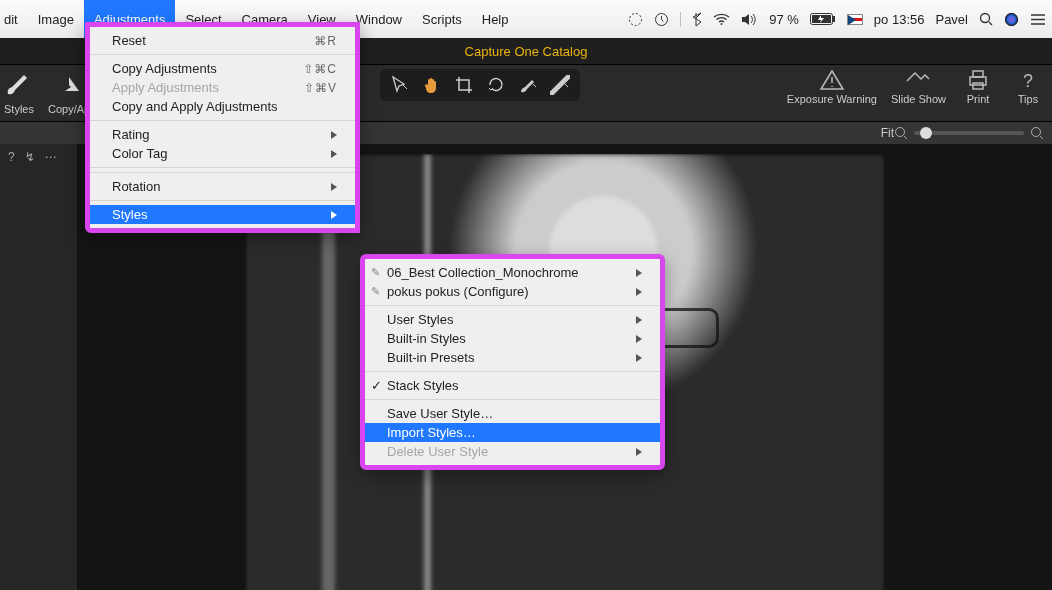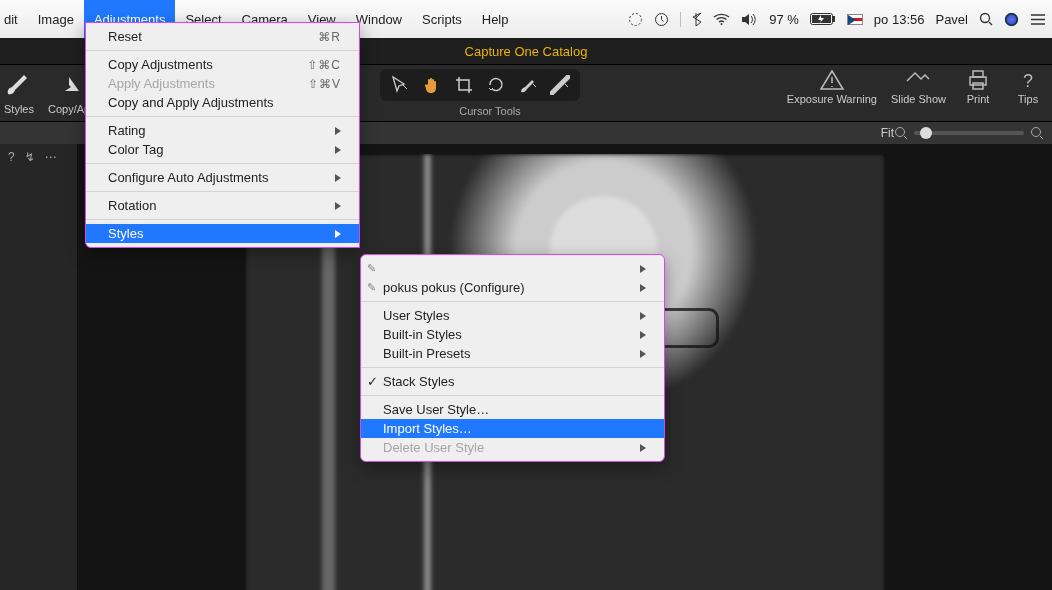--- a/index.html
+++ b/index.html
@@ -57,21 +57,21 @@
   }
   .photo-wrap .glasses { position:absolute; left:46%; top:32%; width:180px; height:36px; opacity:.75;}
   .photo-wrap .glasses::before, .photo-wrap .glasses::after {
     content:""; position:absolute; top:0; width:72px; height:34px; border:3px solid #111; border-radius:10px;
   }
   .photo-wrap .glasses::before { left:0; }
   .photo-wrap .glasses::after { right:0; }
 
   
   .dropdown, .submenu { position:absolute; background:#efefef; color:#222; font-size:13px;
-    border:1px solid #d946ef; border-radius:0 0 6px 6px; box-shadow:0 6px 18px rgba(0,0,0,.35);
+    border:5px solid #d946ef; border-radius:0 0 6px 6px; box-shadow:0 6px 18px rgba(0,0,0,.35);
     padding:4px 0; }
   .dropdown { left:85px; top:22px; width:275px; border-radius:0 0 0 6px; }
   .menuitem { display:flex; align-items:center; height:19px; padding:0 18px 0 22px; position:relative; }
   .menuitem.disabled { color:#a5a5a5; }
   .menuitem.sel { background:#1f78ff; color:#fff; }
   .menuitem .shortcut { margin-left:auto; color:#666; font-size:12px; letter-spacing:1px; }
   .menu-sep { height:1px; background:#d4d4d4; margin:4px 0; }
   .checkmark { position:absolute; left:6px; }
 
   .submenu { left:360px; top:254px; width:305px; border-radius:6px; }
@@ -222,21 +222,20 @@
             <path d="M15 9l3 3" stroke="#ccc"></path>
           </svg>
         </span>
       <span>
           <svg width="20" height="20" viewBox="0 0 20 20">
             <path d="M2 18L18 2" stroke="#ccc" stroke-width="5" stroke-linecap="round"></path>
             <path d="M15 9l3 3" stroke="#ccc"></path>
           </svg>
         </span>
     </div>
-    <div class="tool-center-label">Cursor Tools</div>
 
     <div class="tool-right">
       <div class="tbutton">
         <span>
             <svg width="26" height="22" viewBox="0 0 26 22">
               <path d="M13 2L2 20h22z" fill="none" stroke="#bbb" stroke-width="1.5"></path>
               <path d="M13 8v6M13 17v1" stroke="#bbb" stroke-width="1.5"></path>
             </svg>
           </span>
         <span>Exposure Warning</span>
@@ -326,39 +325,36 @@
     <div class="menu-sep"></div>
     <div class="menuitem">
       <span>Rating</span>
       <span class="chev-r grey" style="margin-left: auto;"></span>
     </div>
     <div class="menuitem">
       <span>Color Tag</span>
       <span class="chev-r grey" style="margin-left: auto;"></span>
     </div>
     <div class="menu-sep"></div>
-    <div class="menuitem">
-      <span>Configure Auto Adjustments</span>
-      <span class="chev-r grey" style="margin-left: auto;"></span>
-    </div>
     <div class="menu-sep"></div>
     <div class="menuitem">
       <span>Rotation</span>
       <span class="chev-r grey" style="margin-left: auto;"></span>
     </div>
     <div class="menu-sep"></div>
     <div class="menuitem sel">
       <span>Styles</span>
       <span class="chev-r wht" style="margin-left: auto;"></span>
     </div>
   </div>
 
 <div class="submenu" id="submenu">
     <div class="menuitem">
       <span class="brush">✎</span>
+      <span>06_Best Collection_Monochrome</span>
       <span class="chev-r grey" style="margin-left: auto;"></span>
     </div>
     <div class="menuitem">
       <span class="brush">✎</span>
       <span>pokus pokus (Configure)</span>
       <span class="chev-r grey" style="margin-left: auto;"></span>
     </div>
     <div class="menu-sep"></div>
     <div class="menuitem">
       <span>User Styles</span>

